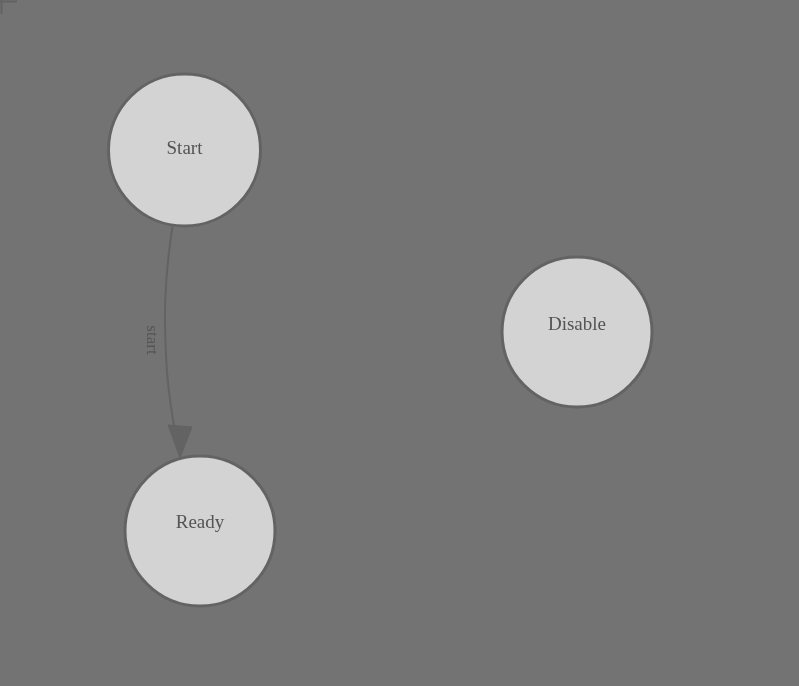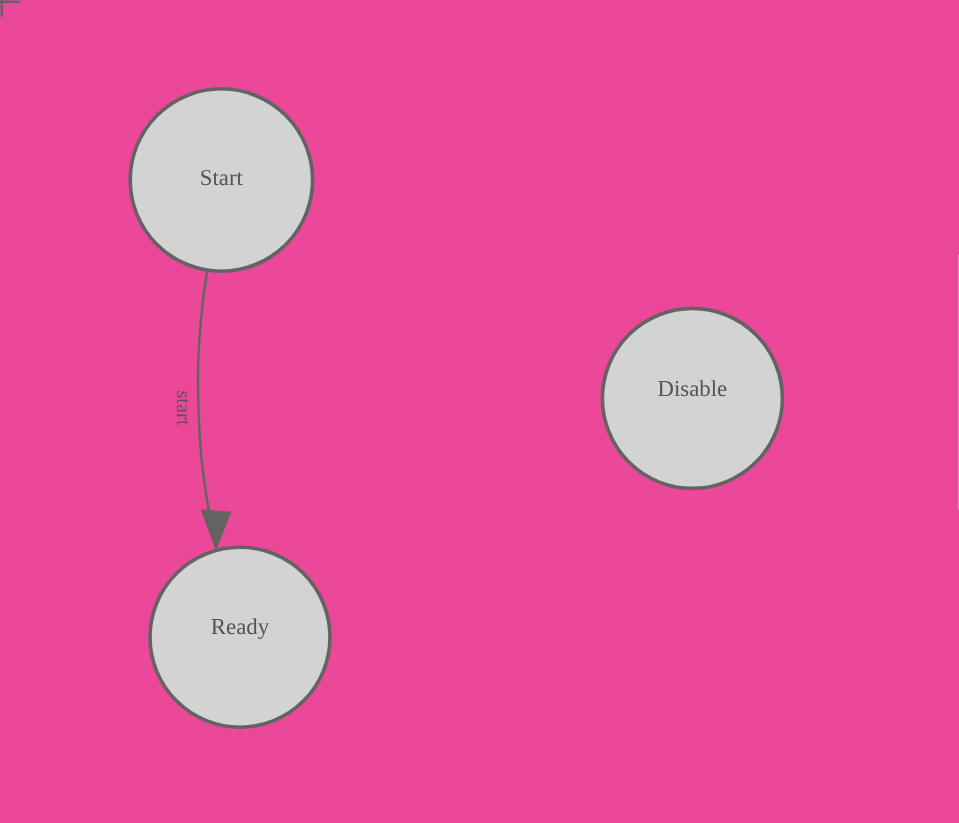--- a/index.html
+++ b/index.html
@@ -10,21 +10,21 @@
   body {
     width: 799px;
     height: 686px;
     overflow: hidden;
     font-family: "Liberation Serif", serif;
   }
   #canvas-root {
     position: relative;
     width: 799px;
     height: 686px;
-    background: #ec4899;
+    background: #737373;
   }
   #graph-svg {
     position: absolute;
     top: 0;
     left: 0;
     width: 799px;
     height: 686px;
     display: block;
   }
   .state-node-circle {

